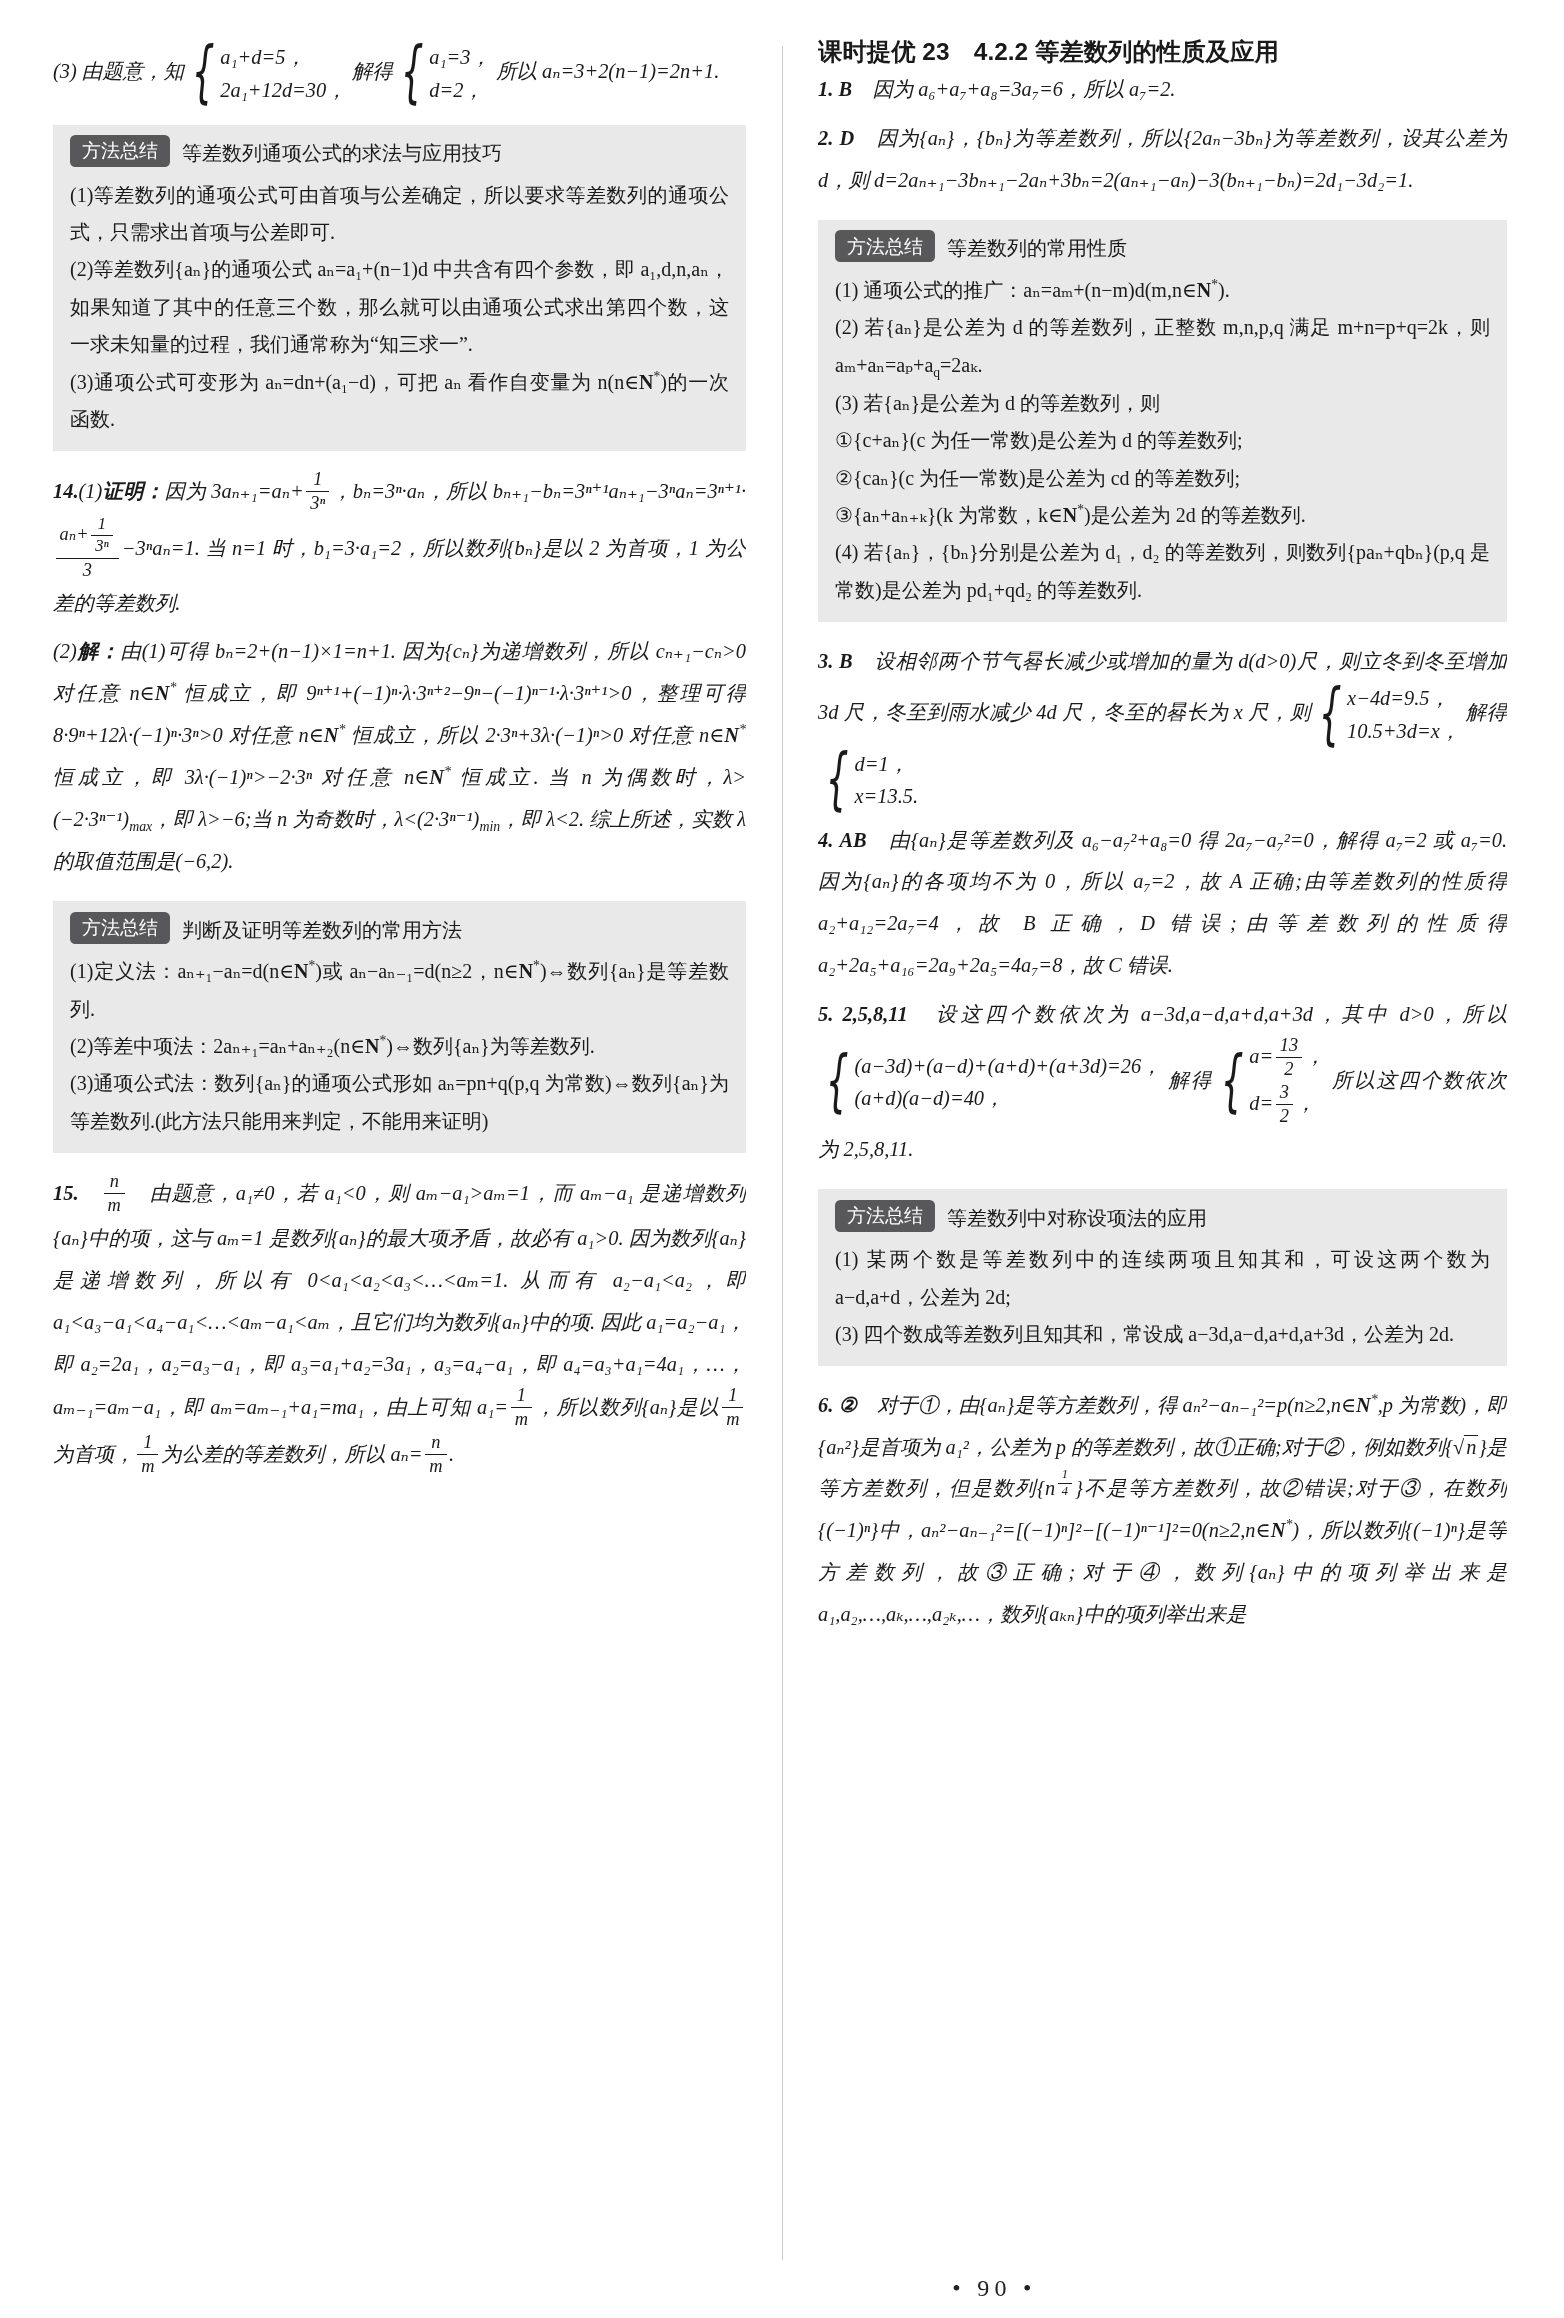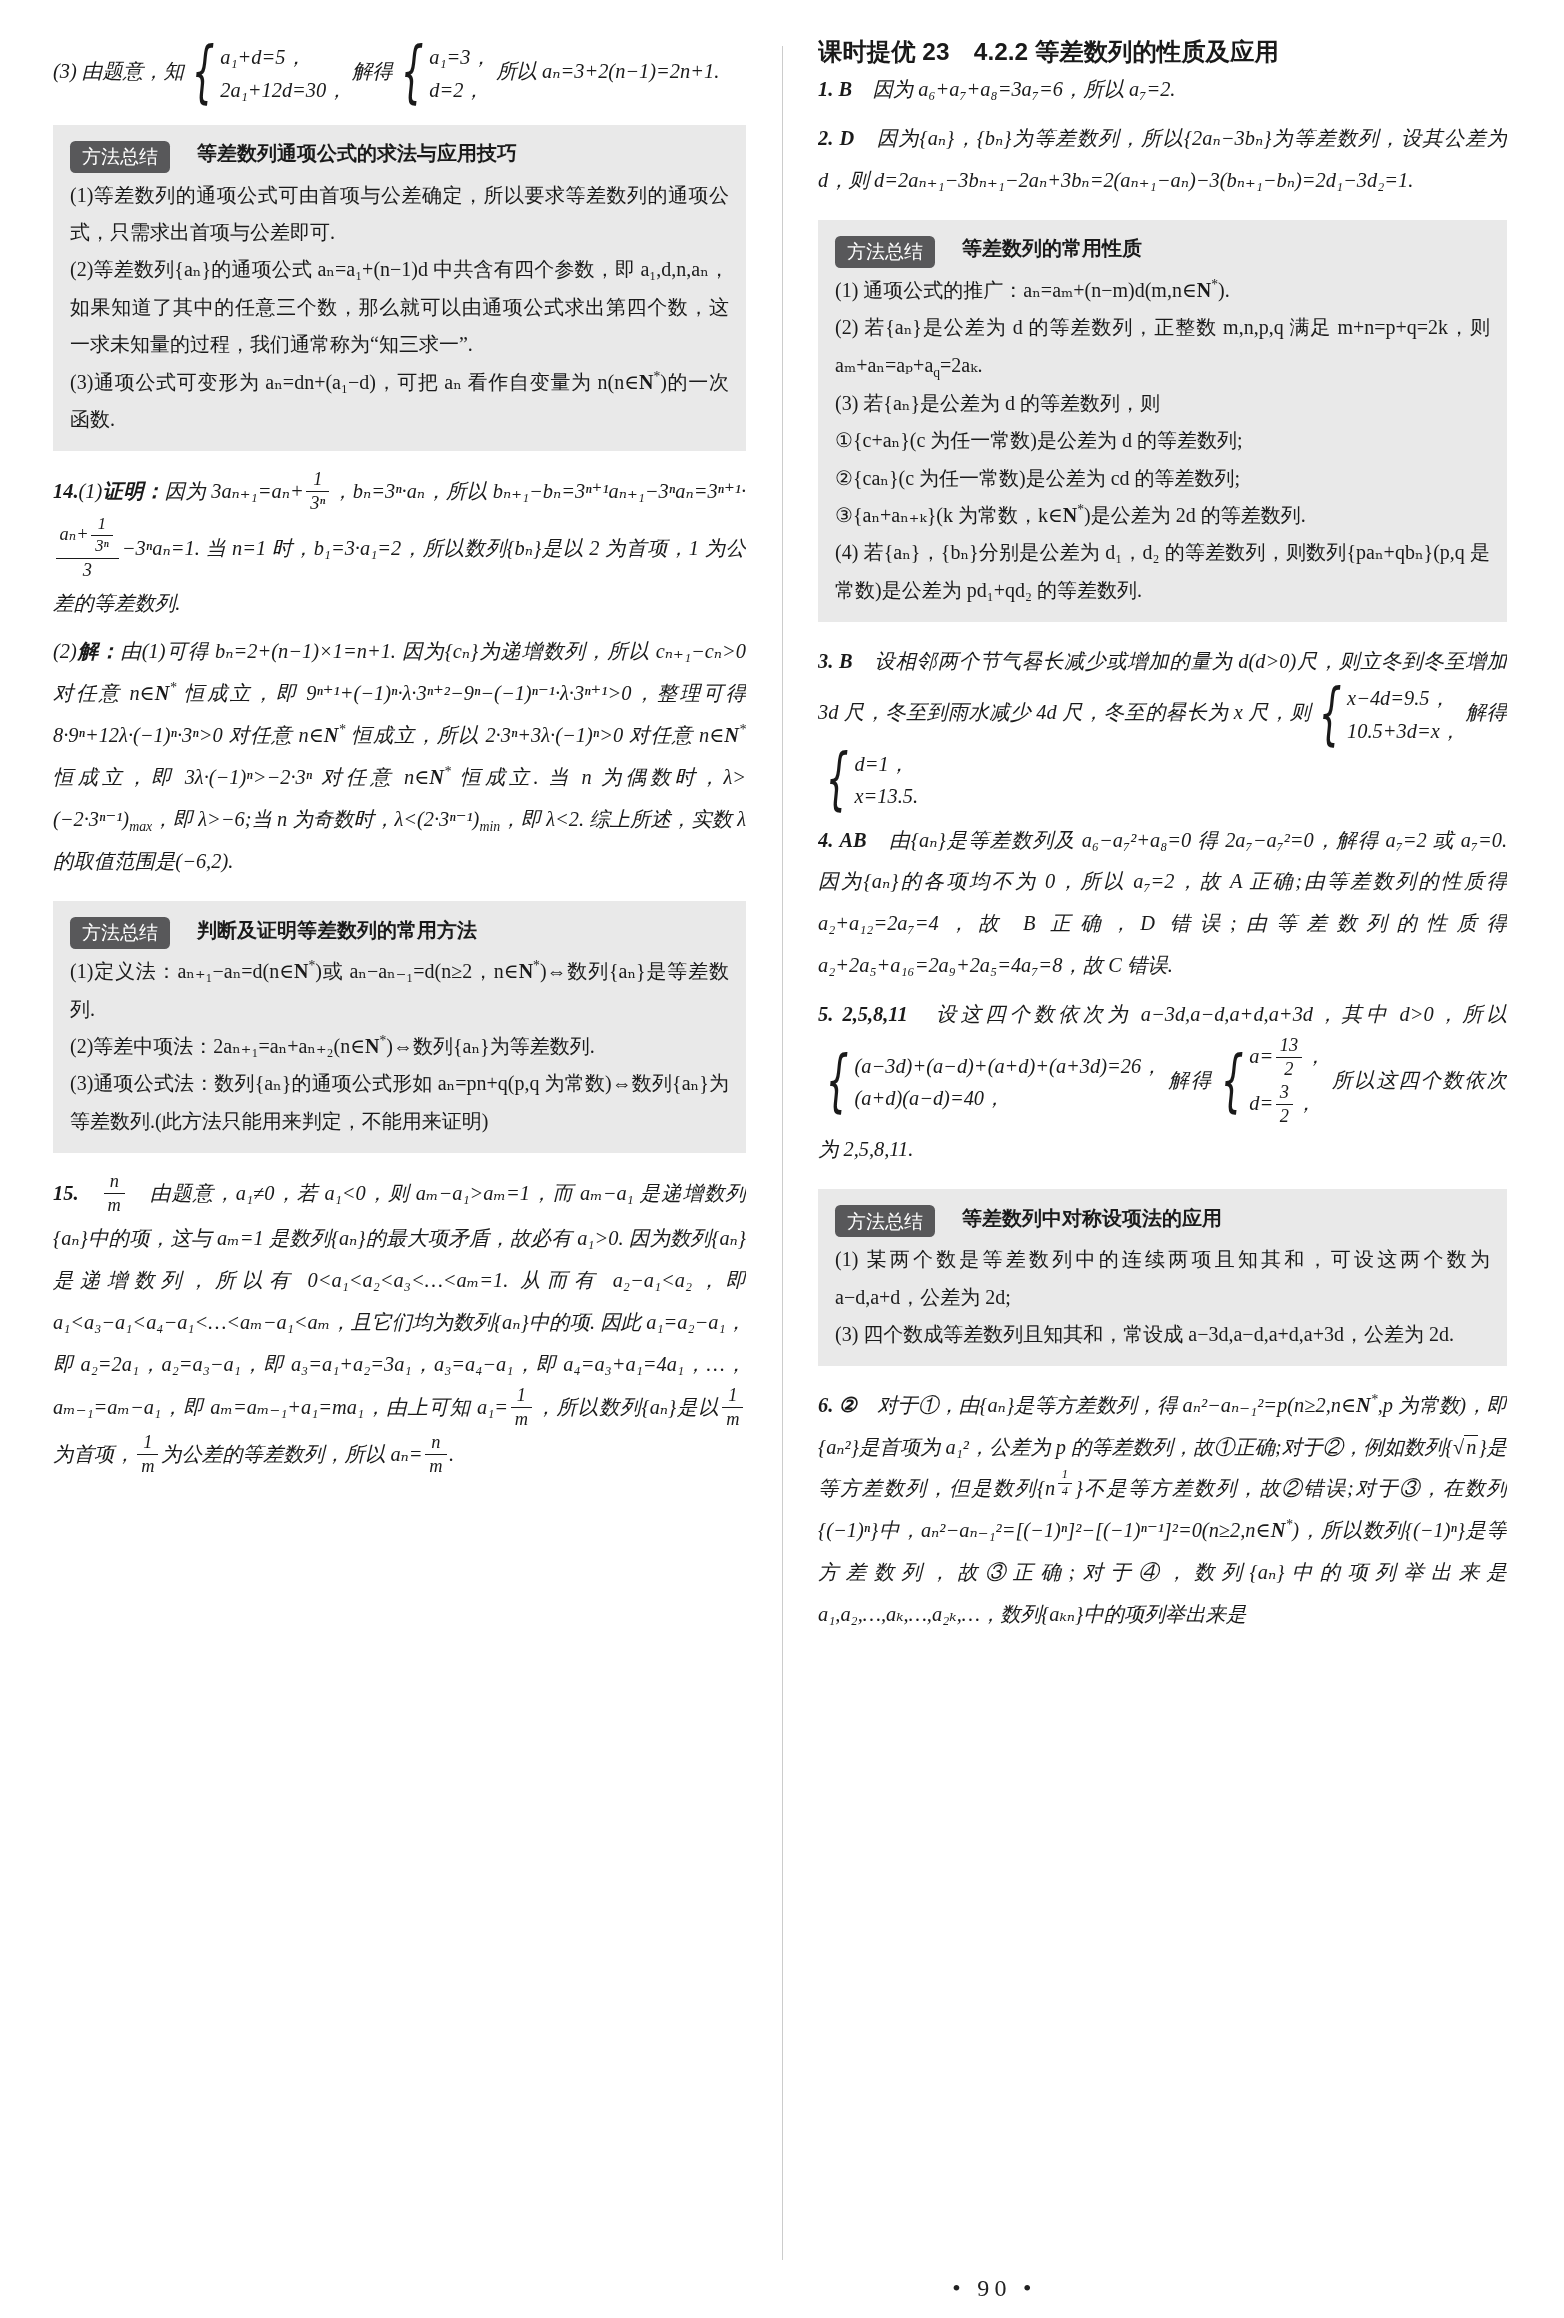--- a/index.html
+++ b/index.html
@@ -6,23 +6,23 @@
   html,body{width:1564px;height:2319px;}
   body{position:relative;background:var(--page-bg,#ffffff);font-family:"Liberation Serif","DejaVu Serif",serif;color:var(--text,#1a1a1a);}
   .page{position:absolute;inset:0;overflow:hidden;}
   .col{position:absolute;top:41px;max-height:2240px;overflow:hidden;text-align:justify;font-size:20.4px;line-height:2.05;}
   .col-left{left:53px;width:693px;}
   .col-right{left:818px;width:689px;top:34px;}
   .divider{position:absolute;left:782px;top:46px;width:1.3px;height:2214px;background:var(--divider,#cccccc);}
   .para{margin-bottom:6.6px;font-style:italic;}
   .col-heading{font-family:"Liberation Sans","DejaVu Sans",sans-serif;font-weight:bold;font-size:24.4px;text-align:left;margin-bottom:0;line-height:1.45;}
   .mbox{background:var(--box-bg,#e9e9e9);padding:10.5px 17px 13px;margin:18.4px 0;font-size:20px;line-height:1.87;}
-  .mbox-head{display:flex;align-items:flex-end;gap:27px;margin-bottom:4px;}
+  .mbox-head{display:flex;align-items:flex-start;gap:12px;margin-bottom:4px;}
   .mbox-label{background:var(--label-bg,#58585a);color:var(--label-text,#ffffff);font-family:"Liberation Sans","DejaVu Sans",sans-serif;font-size:19px;line-height:1.55;padding:1.3px 12px;border-radius:5.3px;flex:none;}
-  .mbox-title{font-family:"Liberation Sans","DejaVu Sans",sans-serif;font-weight:700;}
+  .mbox-title{font-family:"Liberation Sans","DejaVu Sans",sans-serif;font-weight:400;}
   .mbox-line{text-align:justify;}
   .frac{display:inline-flex;flex-direction:column;vertical-align:middle;text-align:center;line-height:1.25;font-size:0.9em;margin:0 2.6px;position:relative;top:-1.3px;}
   .frac>.num{border-bottom:1.3px solid currentColor;padding:0 4px;display:block;}
   .frac>.den{padding:0 4px;display:block;}
   .cases{display:inline-flex;align-items:center;vertical-align:middle;margin:0 5.3px;}
   .cases>.brace{font-size:2.2em;line-height:0.9;transform:scale(0.8,1.5);margin-right:2.6px;font-family:"DejaVu Sans",sans-serif;font-weight:300;}
   .cases>.stack{display:inline-flex;flex-direction:column;line-height:1.6;text-align:left;justify-content:space-between;}
   .rad{border-top:1.3px solid currentColor;padding:0 2px;}
   sup,sub{font-size:0.68em;}
   b{font-weight:bold;}

